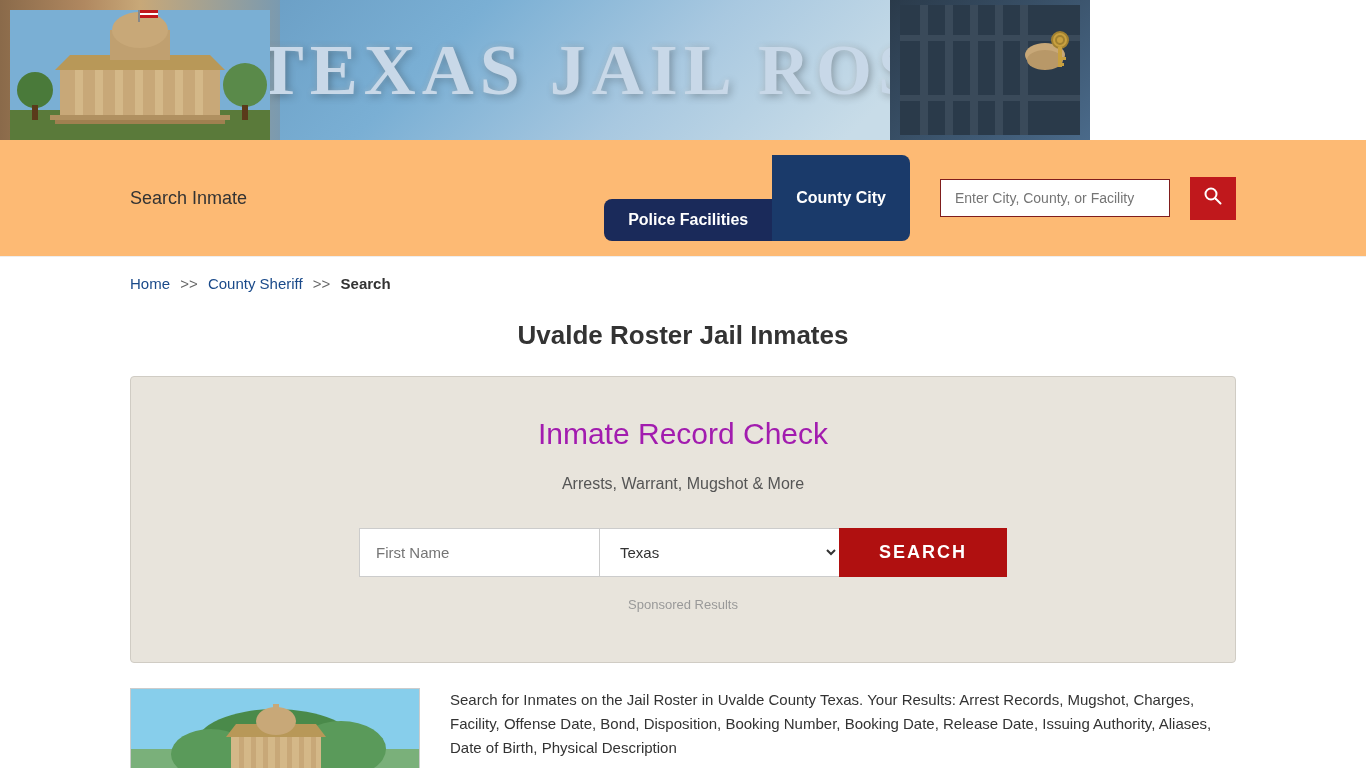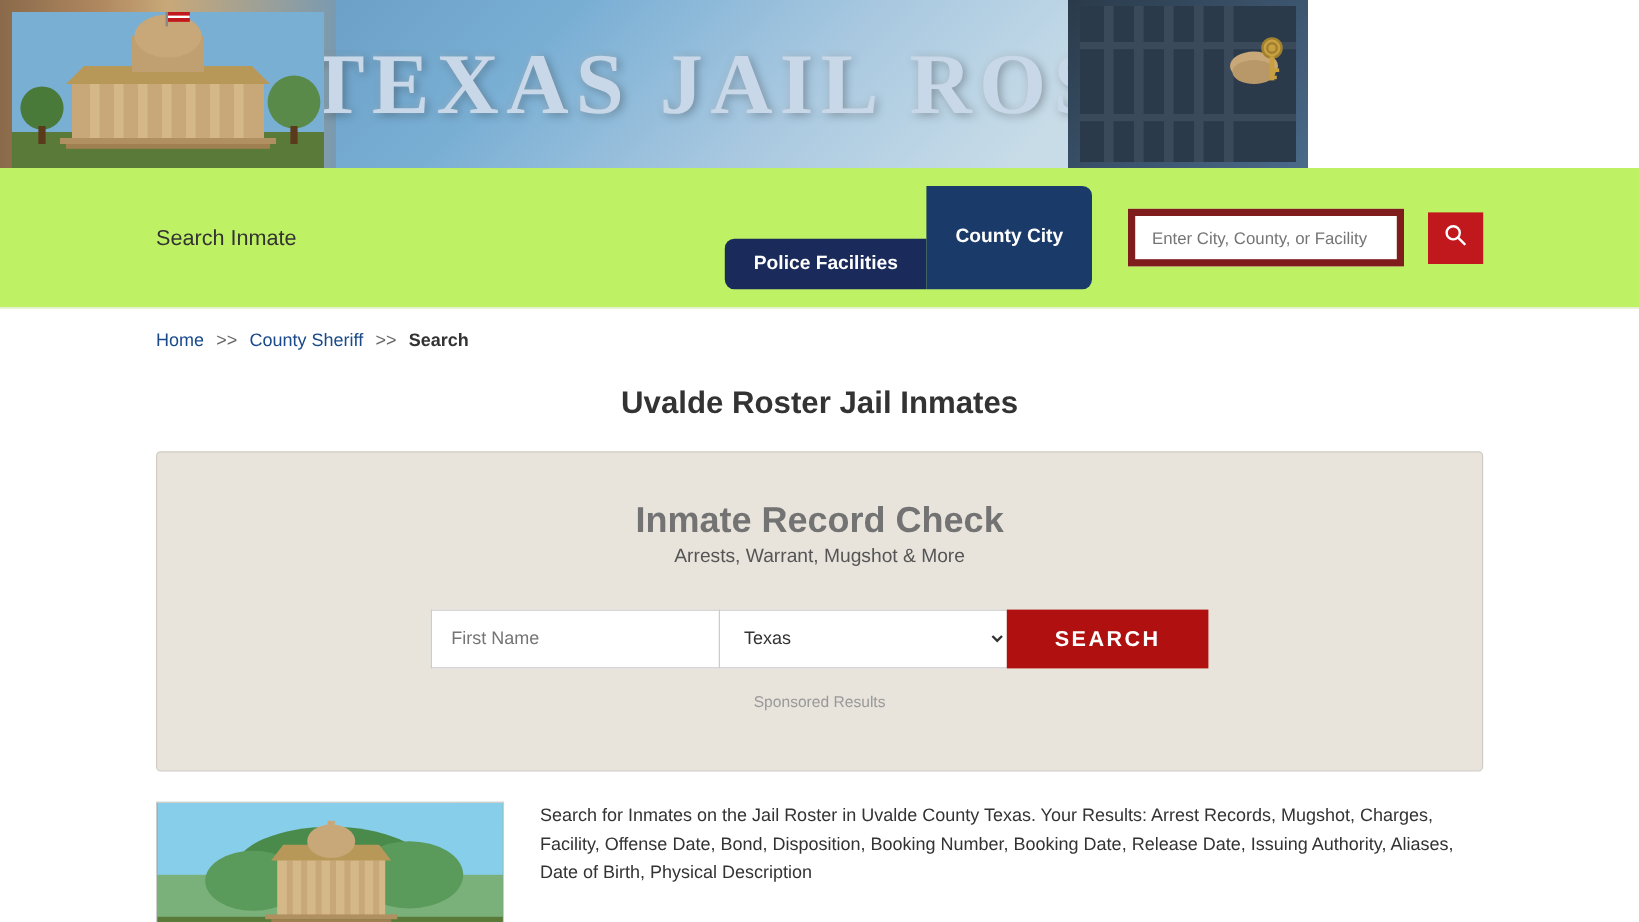--- a/index.html
+++ b/index.html
@@ -63,21 +63,21 @@
       display: flex;
       align-items: center;
       justify-content: center;
     }
 
     
     .navbar {
       display: flex;
       align-items: center;
       padding: 15px 130px;
-      background: #bef264;
+      background: #fdba74;
       border-bottom: 1px solid #eee;
       gap: 20px;
     }
     .search-inmate-label {
       font-size: 18px;
       color: #333;
       flex: 1;
     }
     .nav-tabs {
       display: flex;
@@ -96,21 +96,21 @@
       background: #1a2a5a;
       border-radius: 8px 0 0 8px;
       margin-top: 44px;
     }
     .nav-tab-county {
       background: #1a3a6a;
       border-radius: 0 8px 8px 0;
     }
     .search-facility-input {
       padding: 10px 14px;
-      border: 6px solid #7f1d1d;
+      border: 1px solid #7f1d1d;
       font-size: 14px;
       width: 230px;
       color: #999;
     }
     .search-facility-btn {
       background: #c0181c;
       border: none;
       padding: 10px 14px;
       cursor: pointer;
       color: white;
@@ -154,23 +154,23 @@
     
     .record-check-box {
       background: #e8e4dc;
       border: 1px solid #d0ccc4;
       border-radius: 4px;
       padding: 40px 40px 50px 40px;
       text-align: center;
     }
     .record-check-title {
       font-size: 30px;
-      font-weight: bold;
-      color: #737373;
-      margin-bottom: 4px;
+      font-weight: normal;
+      color: #a21caf;
+      margin-bottom: 24px;
     }
     .record-check-subtitle {
       font-size: 16px;
       color: #555;
       margin-bottom: 35px;
     }
     .record-search-form {
       display: flex;
       gap: 0;
       justify-content: center;

